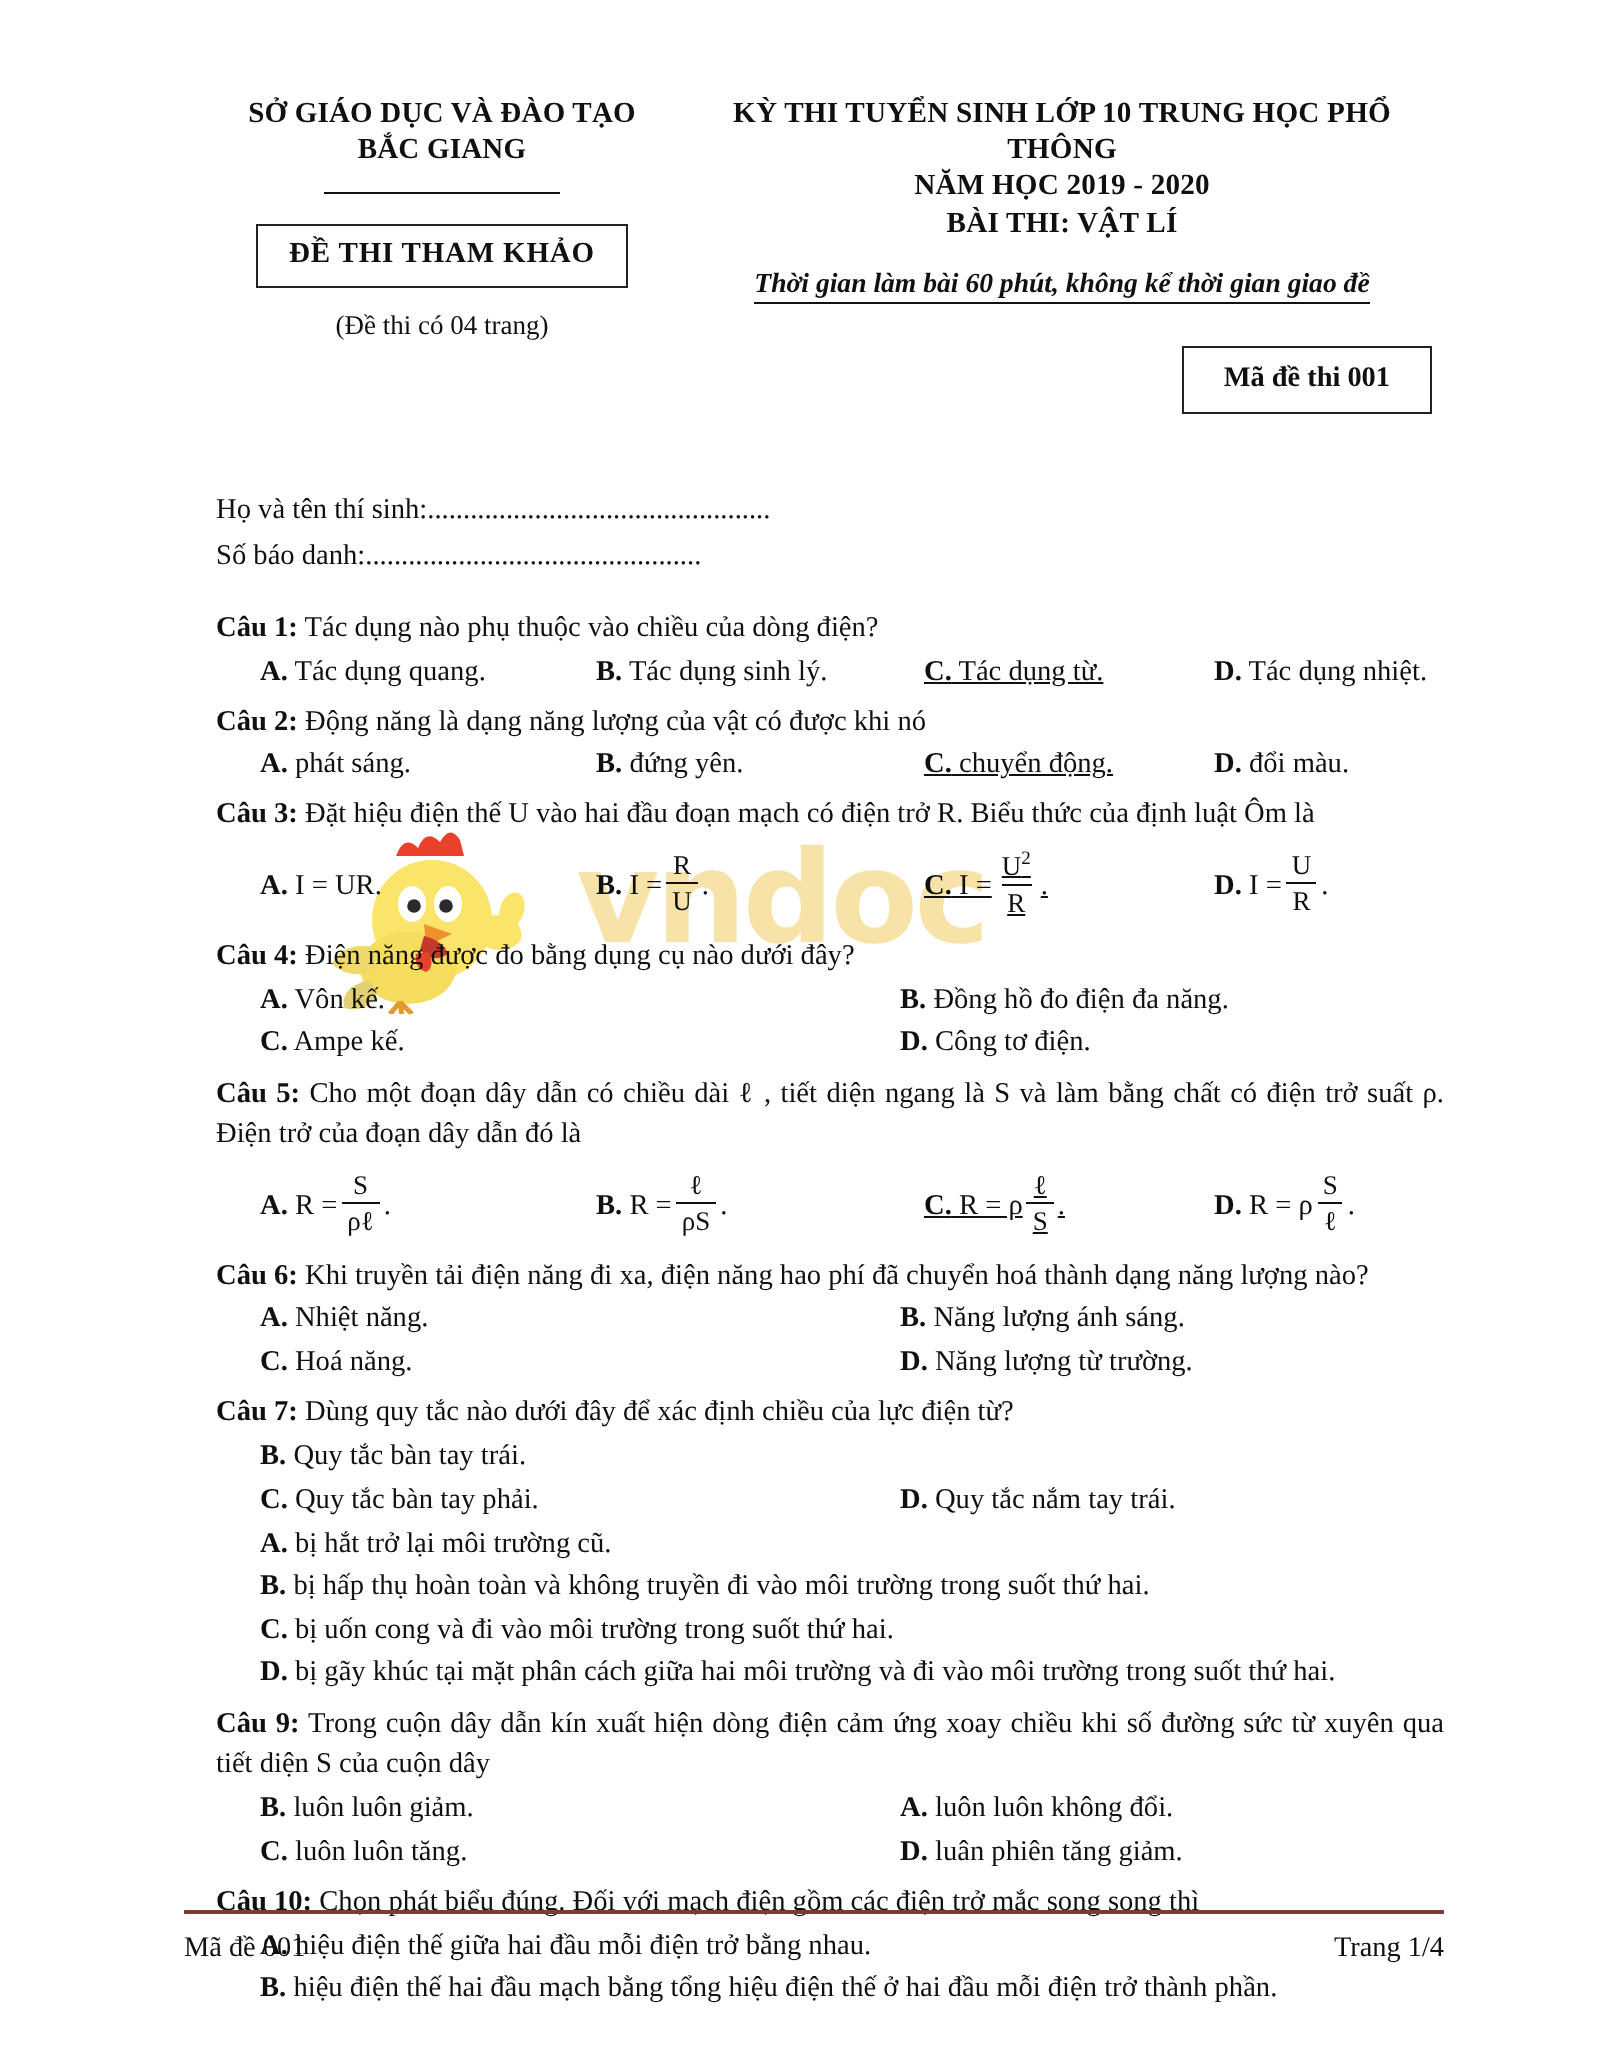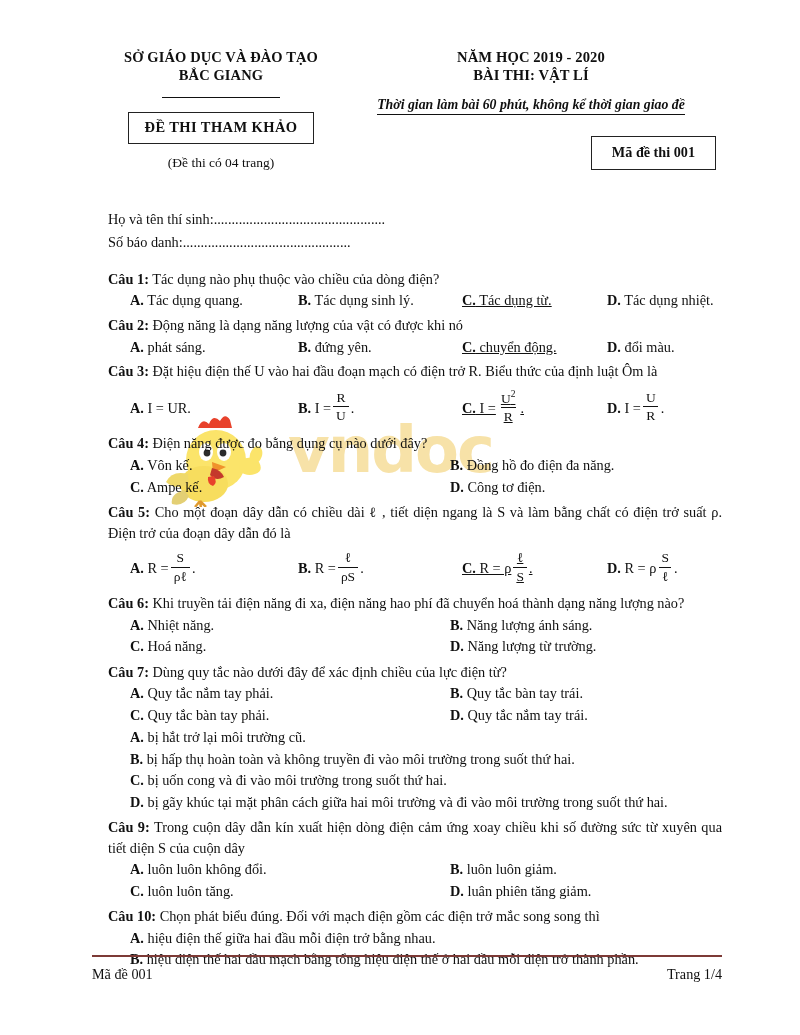--- a/index.html
+++ b/index.html
@@ -280,20 +280,21 @@
       <div class="bold-caps">SỞ GIÁO DỤC VÀ ĐÀO TẠO</div>
       <div class="bold-caps">BẮC GIANG</div>
       <div class="underline-short"></div>
       <div>
         <span class="box-de-thi">ĐỀ THI THAM KHẢO</span>
       </div>
       <div class="paren-note">(Đề thi có 04 trang)</div>
     </div>
 
     <div class="hdr-right">
+      <div class="bold-caps line1">KỲ THI TUYỂN SINH LỚP 10 TRUNG HỌC PHỔ THÔNG</div>
       <div class="bold-caps line2">NĂM HỌC 2019 - 2020</div>
       <div class="bold-caps line3">BÀI THI: VẬT LÍ</div>
       <div><span class="time-note">Thời gian làm bài 60 phút, không kể thời gian giao đề</span></div>
       <div class="code-row">
         <span class="box-ma-de">Mã đề thi 001</span>
       </div>
     </div>
   </div>
 
   <div class="cand">
@@ -420,43 +421,42 @@
           <div class="row">
             <div><span class="opt-lbl">C.</span><span> Hoá năng.</span></div>
             <div><span class="opt-lbl">D.</span><span> Năng lượng từ trường.</span></div>
           </div>
         </div>
       </div>
       <div class="q">
         <div class="q-stem"><span class="lbl">Câu 7:</span><span> Dùng quy tắc nào dưới đây để xác định chiều của lực điện từ?</span></div>
         <div class="opts-2x2">
           <div class="row">
-            <div><span class="opt-lbl">A.</span><span> Quy tắc nắm tay phải.</span></div>
             <div><span class="opt-lbl">B.</span><span> Quy tắc bàn tay trái.</span></div>
           </div>
           <div class="row">
             <div><span class="opt-lbl">C.</span><span> Quy tắc bàn tay phải.</span></div>
             <div><span class="opt-lbl">D.</span><span> Quy tắc nắm tay trái.</span></div>
           </div>
         </div>
       </div>
       <div class="q">
         <div class="opts-stack">
           <div><span class="opt-lbl">A.</span><span> bị hắt trở lại môi trường cũ.</span></div>
           <div><span class="opt-lbl">B.</span><span> bị hấp thụ hoàn toàn và không truyền đi vào môi trường trong suốt thứ hai.</span></div>
           <div><span class="opt-lbl">C.</span><span> bị uốn cong và đi vào môi trường trong suốt thứ hai.</span></div>
           <div><span class="opt-lbl">D.</span><span> bị gãy khúc tại mặt phân cách giữa hai môi trường và đi vào môi trường trong suốt thứ hai.</span></div>
         </div>
       </div>
       <div class="q">
         <div class="q-stem"><span class="lbl">Câu 9:</span><span> Trong cuộn dây dẫn kín xuất hiện dòng điện cảm ứng xoay chiều khi số đường sức từ xuyên qua tiết diện S của cuộn dây</span></div>
         <div class="opts-2x2">
           <div class="row">
+            <div><span class="opt-lbl">B.</span><span> luôn luôn giảm.</span></div>
             <div><span class="opt-lbl">A.</span><span> luôn luôn không đổi.</span></div>
-            <div><span class="opt-lbl">B.</span><span> luôn luôn giảm.</span></div>
           </div>
           <div class="row">
             <div><span class="opt-lbl">C.</span><span> luôn luôn tăng.</span></div>
             <div><span class="opt-lbl">D.</span><span> luân phiên tăng giảm.</span></div>
           </div>
         </div>
       </div>
       <div class="q">
         <div class="q-stem"><span class="lbl">Câu 10:</span><span> Chọn phát biểu đúng. Đối với mạch điện gồm các điện trở mắc song song thì</span></div>
         <div class="opts-stack">

